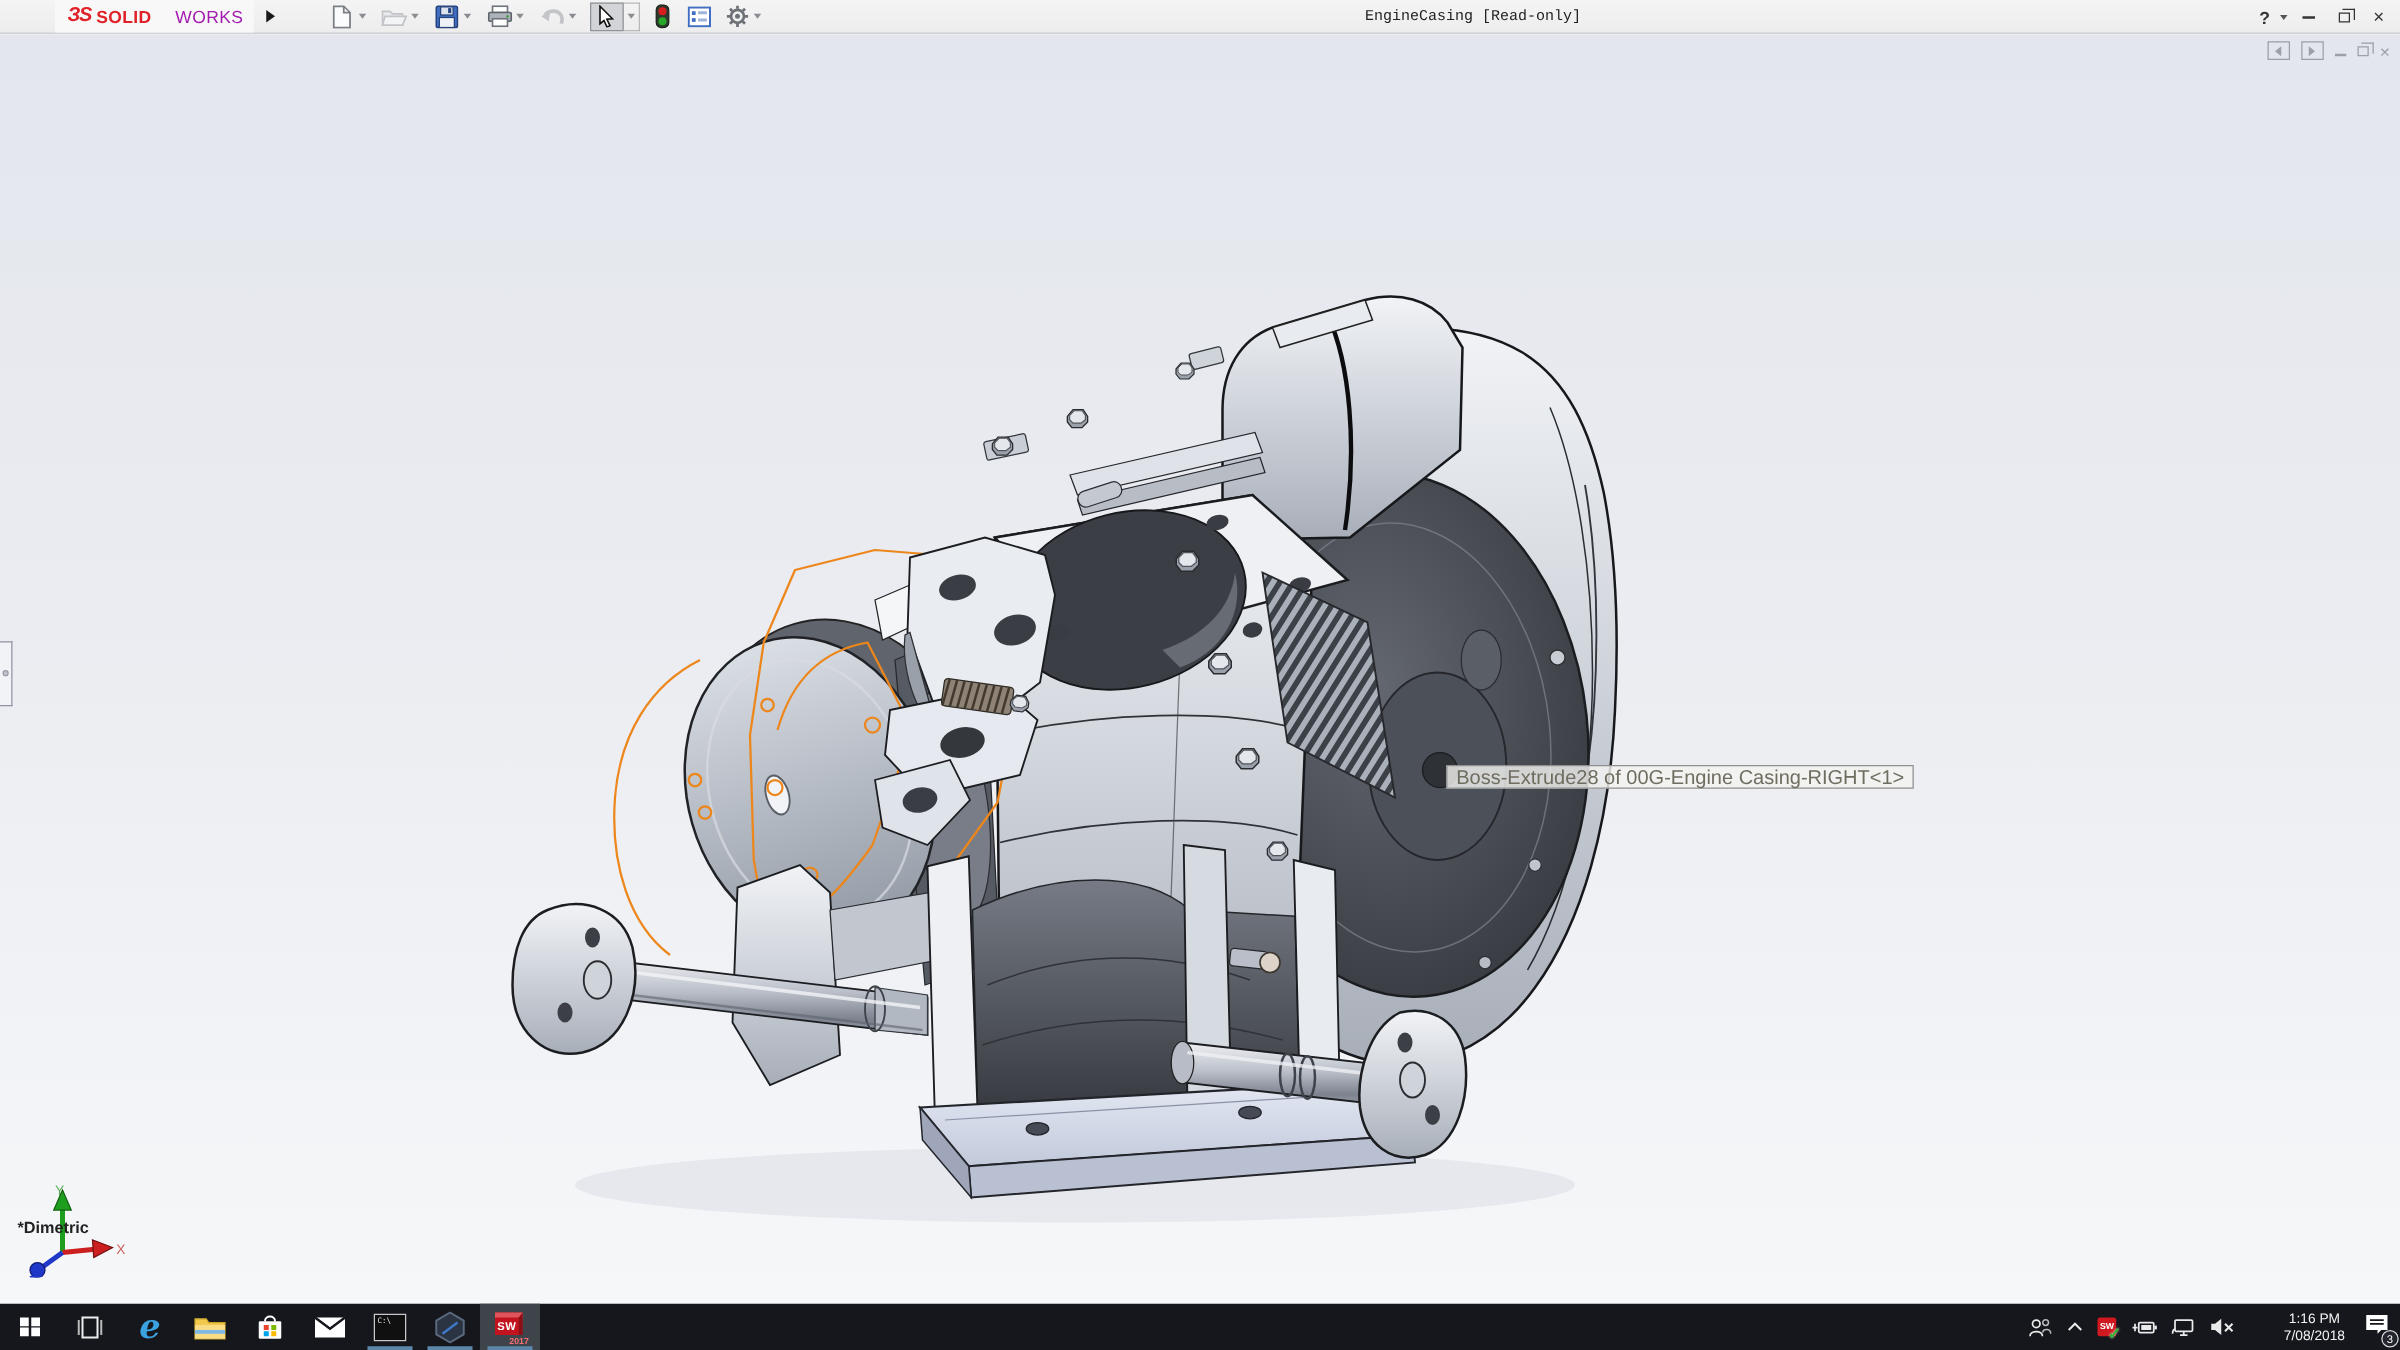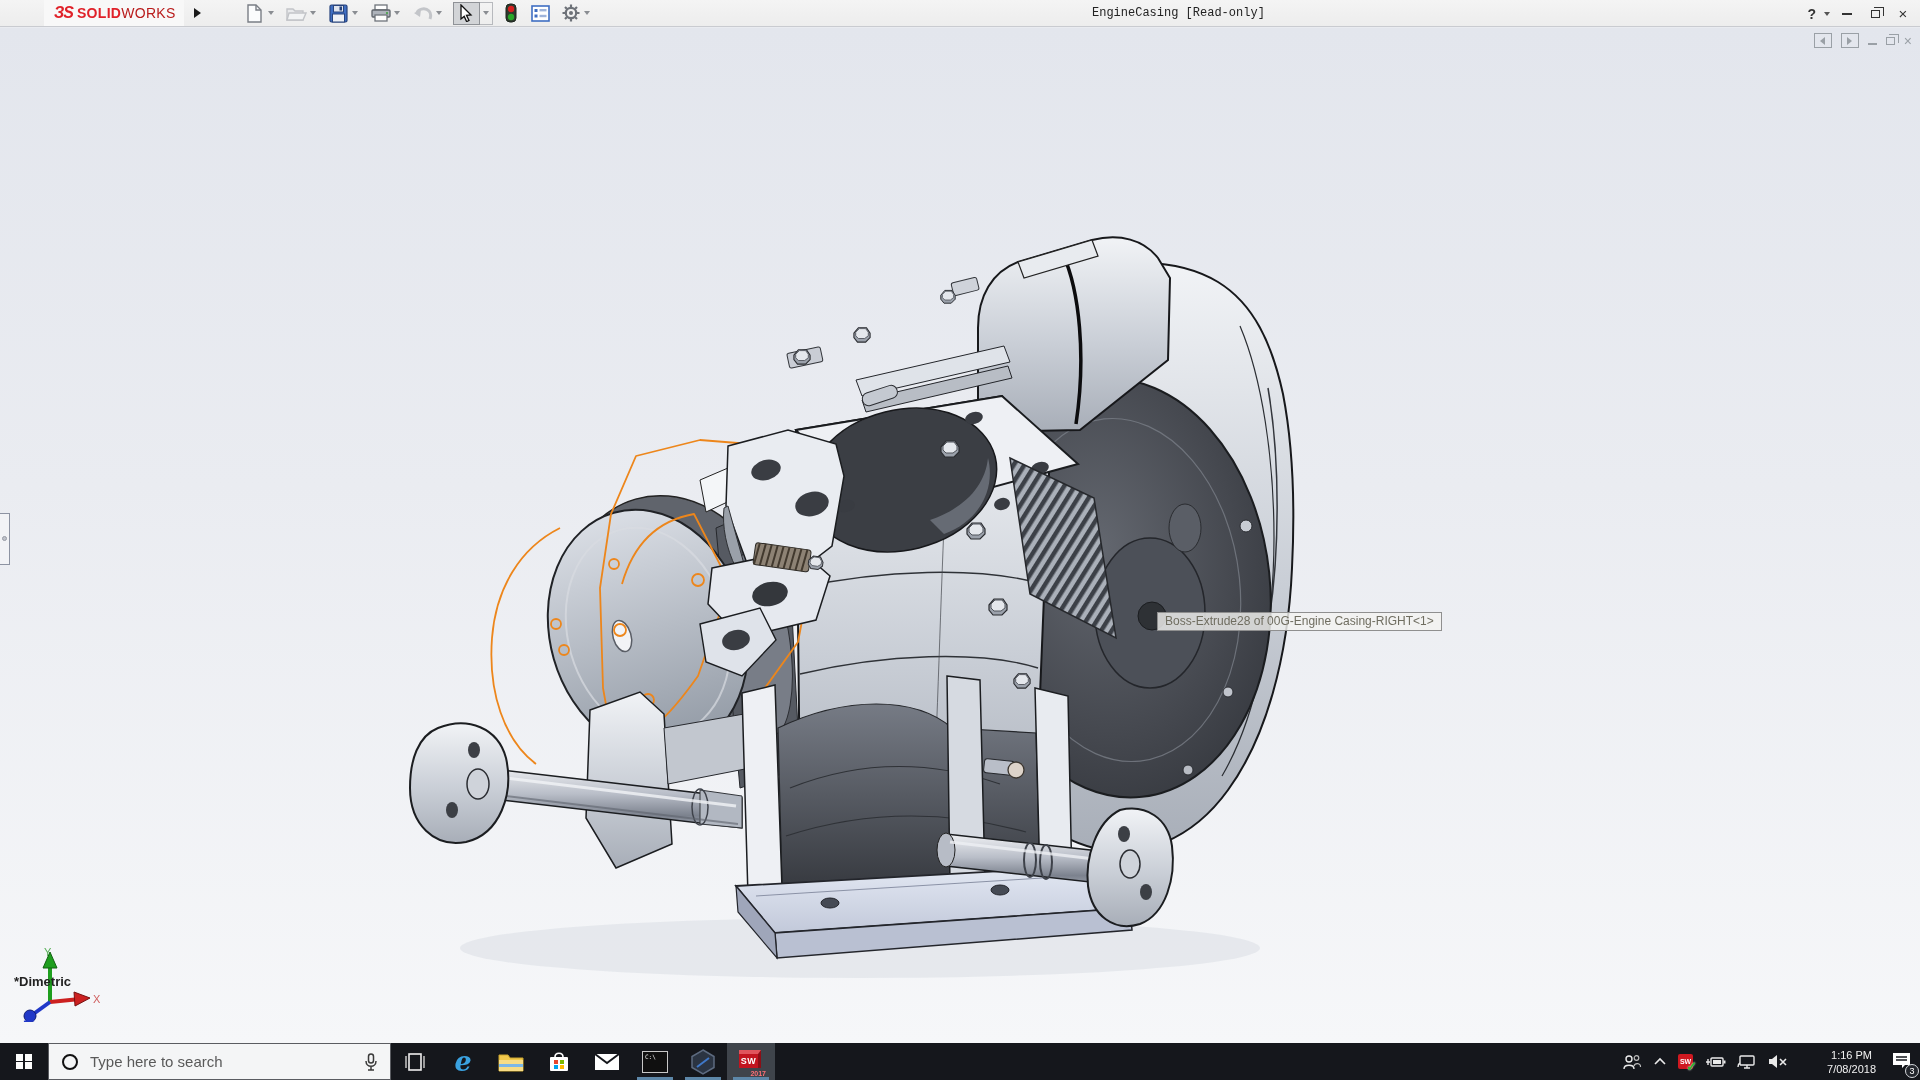--- a/index.html
+++ b/index.html
@@ -8,21 +8,21 @@
 
   
   .titlebar { position:absolute; left:0; top:0; width:1920px; height:27px;
     background:linear-gradient(#f4f4f4,#ededed); border-bottom:1px solid #c9cbd0;
     display:flex; align-items:center; }
   .logo { display:flex; align-items:center; height:100%; padding:0 8px 0 10px;
     background:#f8f8f8;margin-left:44px; }
   .logo-mark { font-style:italic; font-weight:bold; font-size:16px; color:#e02129;
     letter-spacing:-1px; margin-right:4px; }
   .logo-bold { font-weight:bold; font-size:14px; color:#e02129; letter-spacing:.3px; }
-  .logo-light { font-weight:normal; font-size:14px; color:#b91c1c; letter-spacing:.3px; }
+  .logo-light { font-weight:normal; font-size:14px; color:#a21caf; letter-spacing:.3px;padding-left:19px; }
   .menu-expand { width:0; height:0; border-left:7px solid #1a1a1a;
     border-top:5px solid transparent; border-bottom:5px solid transparent; margin:0 6px 0 10px; }
   .tb-icons { display:flex; align-items:center; margin-left:36px; }
   .tb-btn { display:flex; align-items:center; justify-content:center;
     width:24px; height:24px; }
   .tb-caret { width:0; height:0; border-top:4px solid #8a8d92;
     border-left:3.5px solid transparent; border-right:3.5px solid transparent;
     margin:0 5px 0 1px; }
   .tb-sep { width:6px; }
   .select-box { width:27px; height:23px; background:#d2d4d7; border:1px solid #8f9297;
@@ -61,21 +61,21 @@
     border:1.5px solid #9aa0a6; border-bottom:none; border-left:none; }
   .dc-close { color:#9aa0a6; font-size:14px; line-height:1; }
 
   .left-tab { position:absolute; left:0; top:485px; width:10px; height:52px;
     background:#f2f3f6; border:1px solid #8d93a2; border-left:none; }
   .left-tab .dot { position:absolute; left:2px; top:22px; width:5px; height:5px;
     border-radius:50%; background:#c0c3cb; border:1px solid #979ba5; }
 
   .tooltip { position:absolute; left:1157px; top:584px; height:19px;
     background:rgba(243,243,240,0.82); border:1px solid #8f8f8f; padding:1px 7px 0 7px;
-    font-size:12px; color:#6f6d60; white-space:nowrap; }
+    font-size:16px; color:#6f6d60; white-space:nowrap; }
 
   .triad { position:absolute; left:14px; top:916px; }
   .orientation { position:absolute; left:14px; top:946px; font-size:13px;
     font-weight:bold; color:#222; }
 
   
   .taskbar { position:absolute; left:0; top:1043px; width:1920px; height:37px;
     background:#15171c; display:flex; align-items:stretch; }
   .start { width:48px; display:flex; align-items:center; justify-content:center; }
   .win-grid { display:grid; grid-template-columns:7px 7px; grid-template-rows:7px 7px;
@@ -469,28 +469,20 @@
 <div class="taskbar">
   <div class="start">
     <div class="win-grid">
         <div></div>
         <div></div>
         <div></div>
         <div></div>
       </div>
   </div>
 
-  <div class="searchbox">
-    <div class="cortana-ring"></div>
-    <input class="search-input" placeholder="Type here to search" style="">
-    <svg class="mic" width="14" height="18">
-      <rect x="4.5" y="1" width="5" height="9" rx="2.5" fill="none" stroke="#3a3a3a" stroke-width="1.5"></rect>
-      <path d="M2,8 C2,15 12,15 12,8 M7,13.5 V17 M4,17 h6" fill="none" stroke="#3a3a3a" stroke-width="1.5"></path>
-    </svg>
-  </div>
 
   <div class="task-tile">
     <svg width="24" height="20">
       <rect x="6" y="2" width="12" height="16" fill="none" stroke="#eee" stroke-width="1.6"></rect>
       <path d="M3,4 v12 M21,4 v12" stroke="#bbb" stroke-width="1.6"></path>
     </svg>
   </div>
   <div class="task-tile">
     <span class="edge-e">e</span>
   </div>

